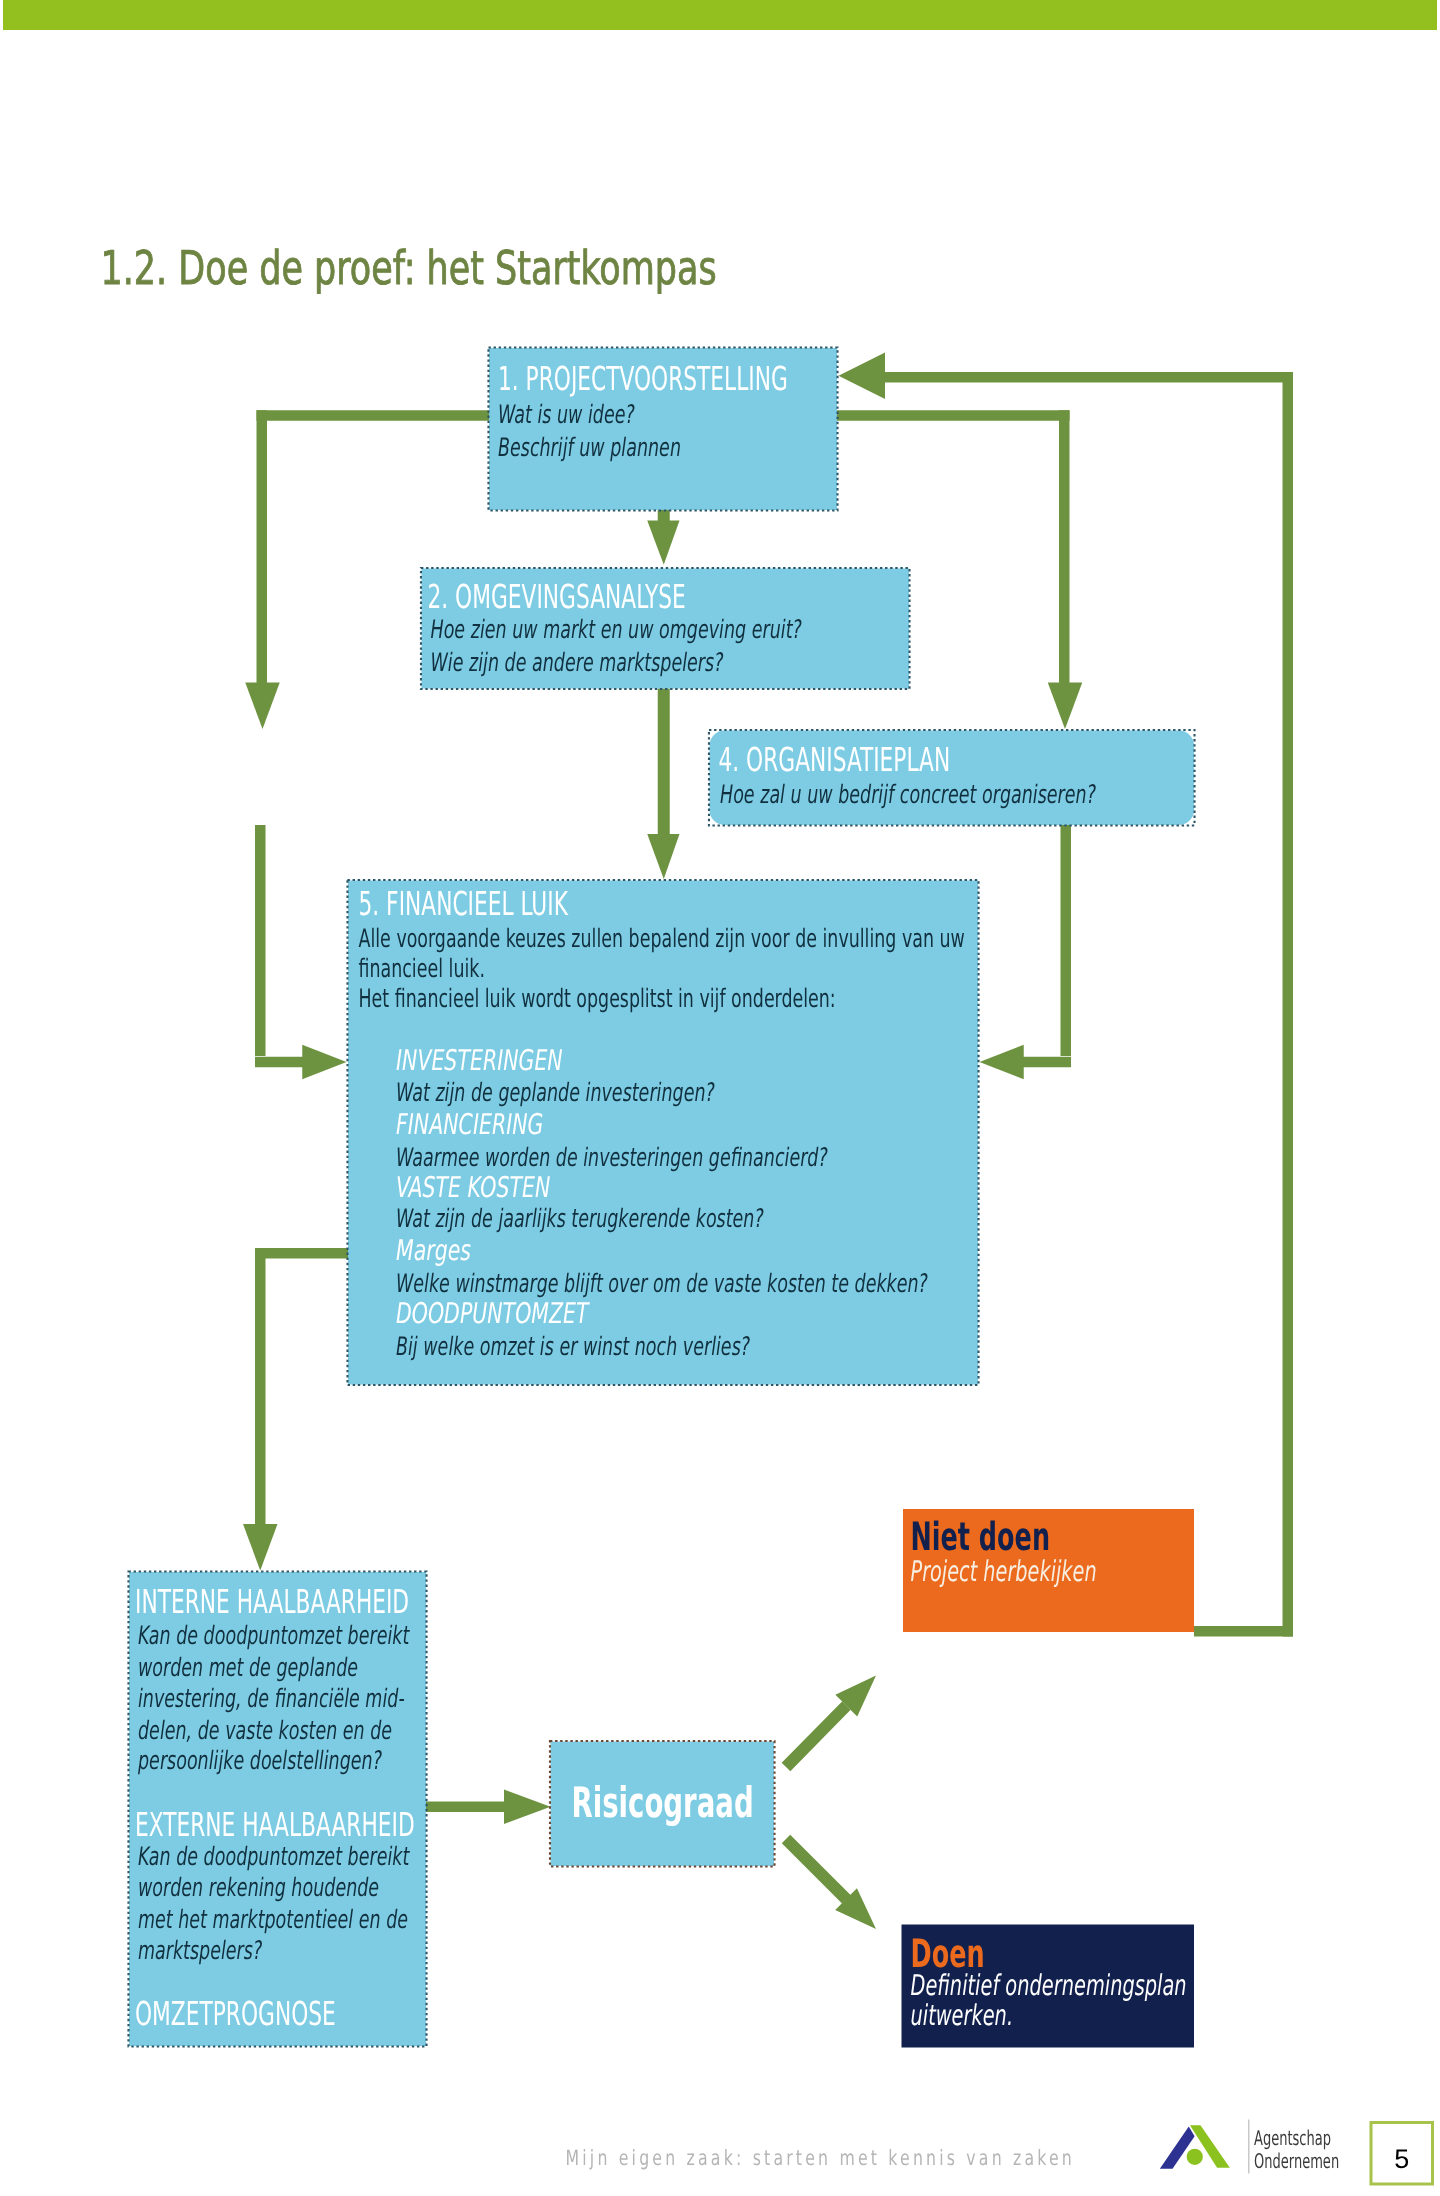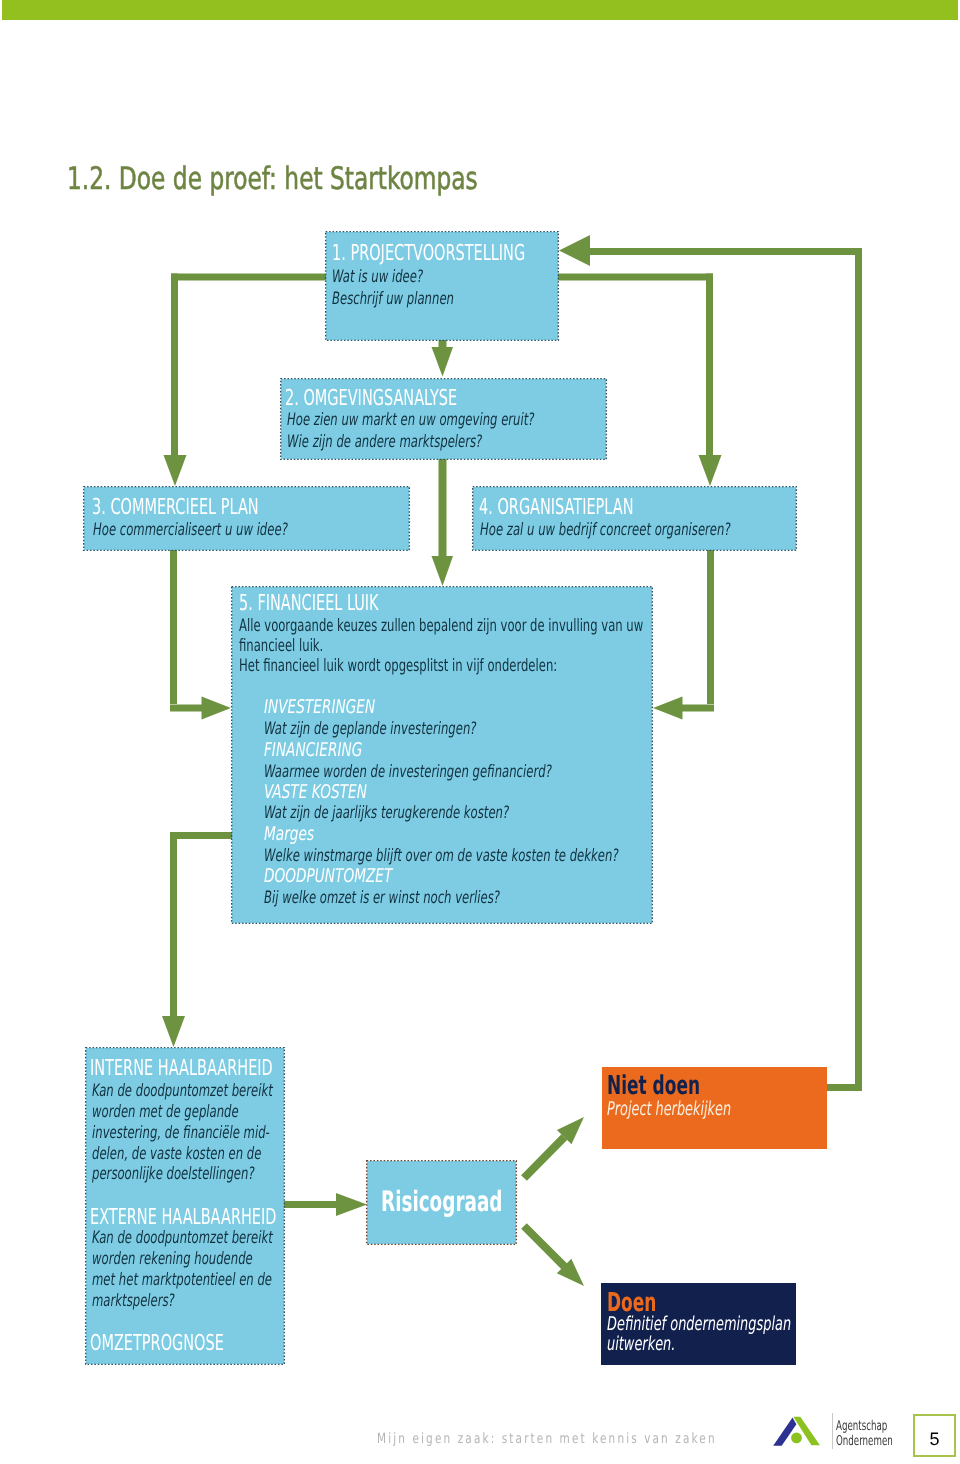--- a/index.html
+++ b/index.html
@@ -121,29 +121,22 @@
 
   <div class="abs fbox" id="b2" style="left:281px;top:379px;width:325px;height:80px;">
     <svg class="bd">
         <rect x="0.65" y="0.65" width="calc(100% - 1.3px)" height="calc(100% - 1.3px)"></rect>
       </svg>
     <div class="fh" style="left:4px;top:6.5px;">2. OMGEVINGSANALYSE</div>
     <div class="fl" style="left:6px;top:31.0px;">Hoe zien uw markt en uw omgeving eruit?</div>
     <div class="fl" style="left:6px;top:53.0px;">Wie zijn de andere marktspelers?</div>
   </div>
 
-  <div class="abs fbox" id="b3" style="left:84px;top:487px;width:325px;height:63px;">
-    <svg class="bd">
-        <rect x="0.65" y="0.65" width="calc(100% - 1.3px)" height="calc(100% - 1.3px)"></rect>
-      </svg>
-    <div class="fh" style="left:7.5px;top:7.5px;">3. COMMERCIEEL PLAN</div>
-    <div class="fl" style="left:9px;top:33.0px;">Hoe commercialiseert u uw idee?</div>
-  </div>
-
-  <div class="abs fbox" id="b4" style="left:473px;top:487px;width:323px;height:63px;">
+
+  <div class="abs fbox" id="b4" style="left:473px;top:487px;width:323px;height:63px;border-radius:10px;">
     <svg class="bd">
         <rect x="0.65" y="0.65" width="calc(100% - 1.3px)" height="calc(100% - 1.3px)"></rect>
       </svg>
     <div class="fh" style="left:6px;top:7.5px;">4. ORGANISATIEPLAN</div>
     <div class="fl" style="left:7px;top:33.0px;">Hoe zal u uw bedrijf concreet organiseren?</div>
   </div>
 
   <div class="abs fbox" id="b5" style="left:232px;top:587px;width:420px;height:336px;">
     <svg class="bd">
         <rect x="0.65" y="0.65" width="calc(100% - 1.3px)" height="calc(100% - 1.3px)"></rect>
@@ -185,21 +178,21 @@
     <div class="fh" style="left:4.3px;top:282.8px;">OMZETPROGNOSE</div>
   </div>
 
   <div class="abs" id="risico" style="left:367px;top:1161px;width:149px;height:83px;">
     <svg class="bd">
         <rect x="0.65" y="0.65" width="calc(100% - 1.3px)" height="calc(100% - 1.3px)"></rect>
       </svg>
     <div class="fh" style="left:14px;top:24px;font-weight:bold;">Risicograad</div>
   </div>
 
-  <div class="abs" id="nietdoen" style="left:602px;top:1067px;width:194px;height:82px;padding-left:31px;">
+  <div class="abs" id="nietdoen" style="left:602px;top:1006px;width:194px;height:82px;">
     <div class="ndh" style="left:5px;top:4px;">Niet doen</div>
     <div class="ndl" style="left:5px;top:31.0px;">Project herbekijken</div>
   </div>
 
   <div class="abs" id="doen" style="left:601px;top:1283px;width:195px;height:82px;">
     <div class="dh" style="left:6px;top:5.0px;">Doen</div>
     <div class="dl" style="left:6px;top:29.5px;">Definitief ondernemingsplan</div>
     <div class="dl" style="left:6px;top:50.0px;">uitwerken.</div>
   </div>
 

